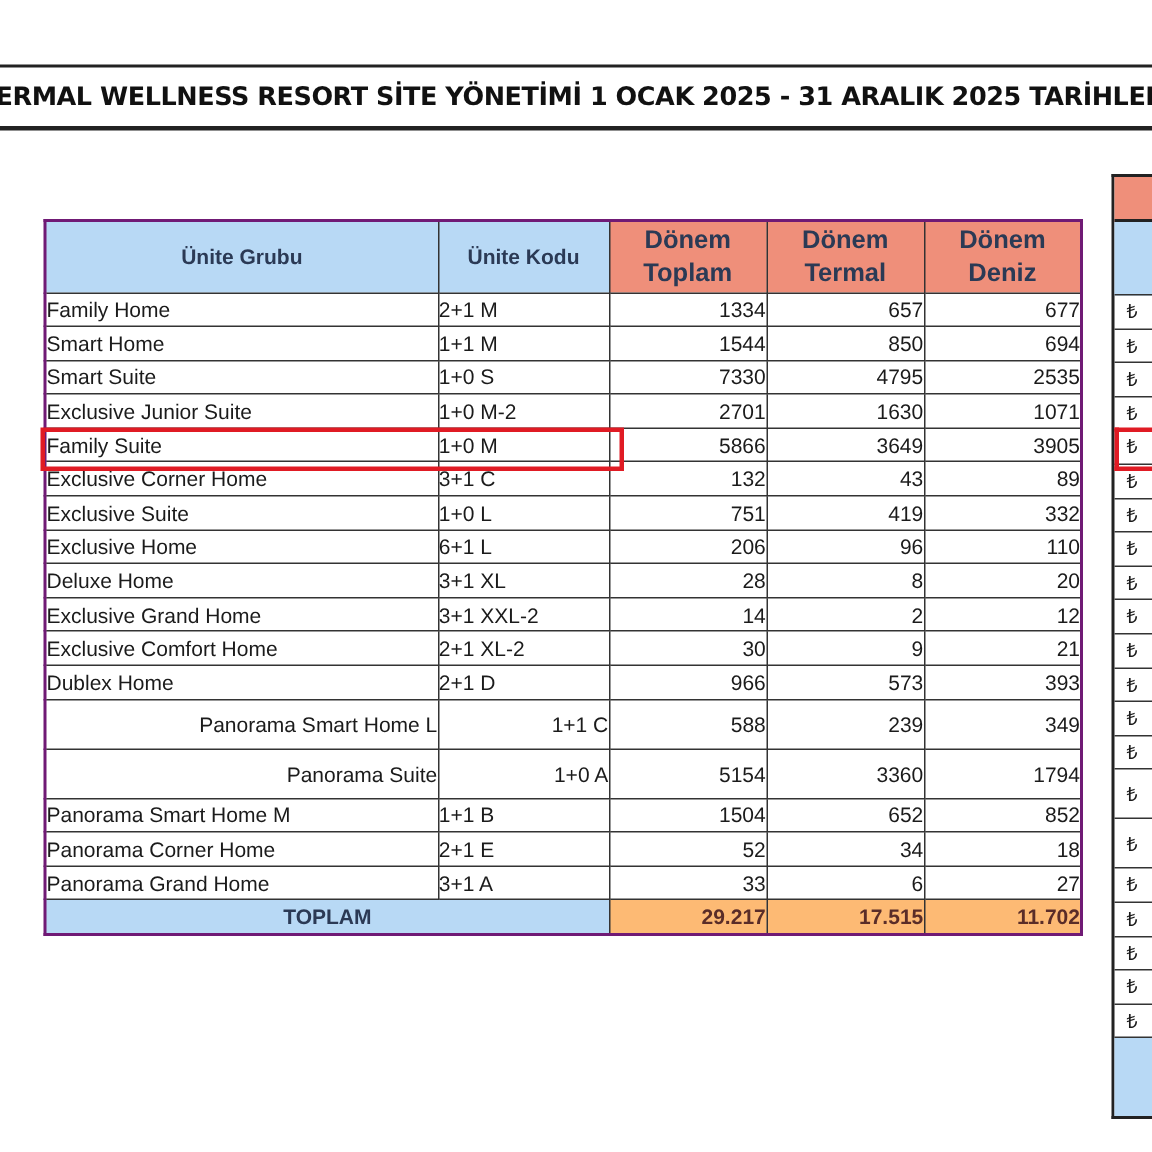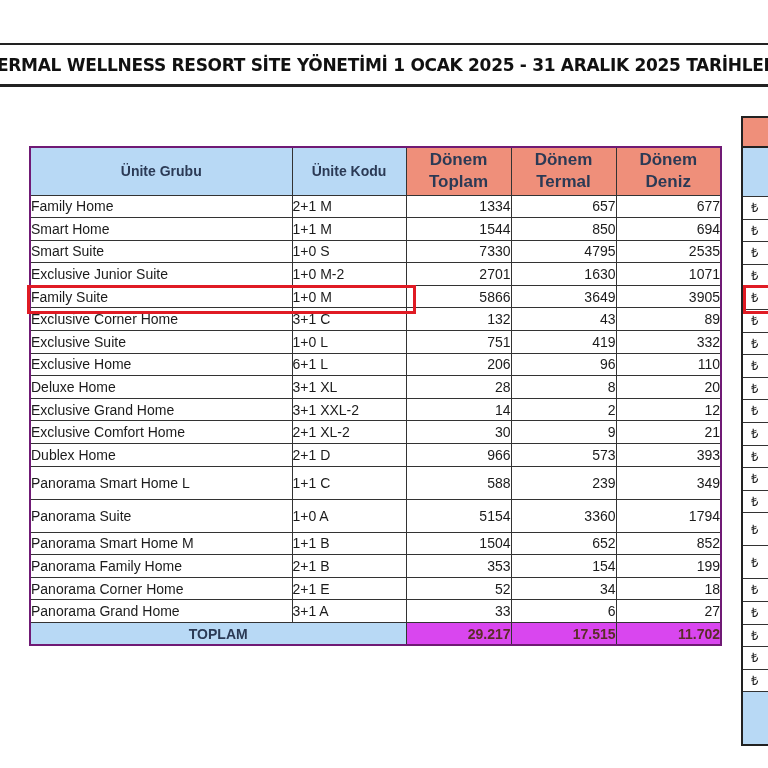--- a/index.html
+++ b/index.html
@@ -8,22 +8,22 @@
   .title-bar span { font-family:"DejaVu Sans", sans-serif; font-size:17px; font-weight:bold; letter-spacing:-0.3px; white-space:nowrap; padding-left:7px; color:#111; }
   table.main { position:absolute; left:29px; top:146px; border-collapse:collapse; border:2px solid #701a75; font-size:14px; }
   table.main td, table.main th { border:1px solid #333; padding:0; height:22.6px; box-sizing:border-box; }
   table.main th { font-weight:bold; height:48px; color:#2b3a55; }
   th.blue { background:#b8d9f5; }
   th.red { background:#ef8f7a; color:#5a2d28; font-size:17px; line-height:22px; }
   td.name { width:262px; padding-left:22px; }
   td.code { width:114px; padding-left:10px; }
   td.num { width:105px; text-align:right; padding-right:12px; }
   td.total-label { background:#b8d9f5; text-align:center; font-weight:bold; color:#2b3a55; }
-  td.total-num { background:#d946ef; text-align:right; padding-right:8px; font-weight:bold; color:#5a2d28; }
-  tr.tall td { height:33px; }
+  td.total-num { background:#fdba74; text-align:right; padding-right:8px; font-weight:bold; color:#5a2d28; }
+  tr.tall td { height:33px;text-align:right; }
   .highlight { position:absolute; left:27px; top:285px; width:389px; height:29px; border:3px solid #e01b24; box-sizing:border-box; }
   .highlight2 { position:absolute; left:743px; top:285px; width:40px; height:29px; border:3px solid #e01b24; box-sizing:border-box; border-right:none; }
   .side { position:absolute; left:741px; top:116px; width:40px; border:2px solid #222; border-right:none; }
   .side .top { height:28px; background:#ef8f7a; border-bottom:2px solid #222; }
   .side .head { height:48px; background:#b8d9f5; border-bottom:1px solid #333; }
   .side .cell { height:22.6px; border-bottom:1px solid #333; box-sizing:border-box; font-size:13px; padding-left:8px; line-height:22px; }
   .side .cell.tall { height:33px; line-height:33px; }
   .side .foot { height:52px; background:#b8d9f5; }
 </style>
 </head>
@@ -152,27 +152,20 @@
         <td class="num">1794</td>
       </tr>
       <tr>
         <td class="name">Panorama Smart Home M</td>
         <td class="code">1+1 B</td>
         <td class="num">1504</td>
         <td class="num">652</td>
         <td class="num">852</td>
       </tr>
       <tr>
-        <td class="name">Panorama Family Home</td>
-        <td class="code">2+1 B</td>
-        <td class="num">353</td>
-        <td class="num">154</td>
-        <td class="num">199</td>
-      </tr>
-      <tr>
         <td class="name">Panorama Corner Home</td>
         <td class="code">2+1 E</td>
         <td class="num">52</td>
         <td class="num">34</td>
         <td class="num">18</td>
       </tr>
       <tr>
         <td class="name">Panorama Grand Home</td>
         <td class="code">3+1 A</td>
         <td class="num">33</td>

